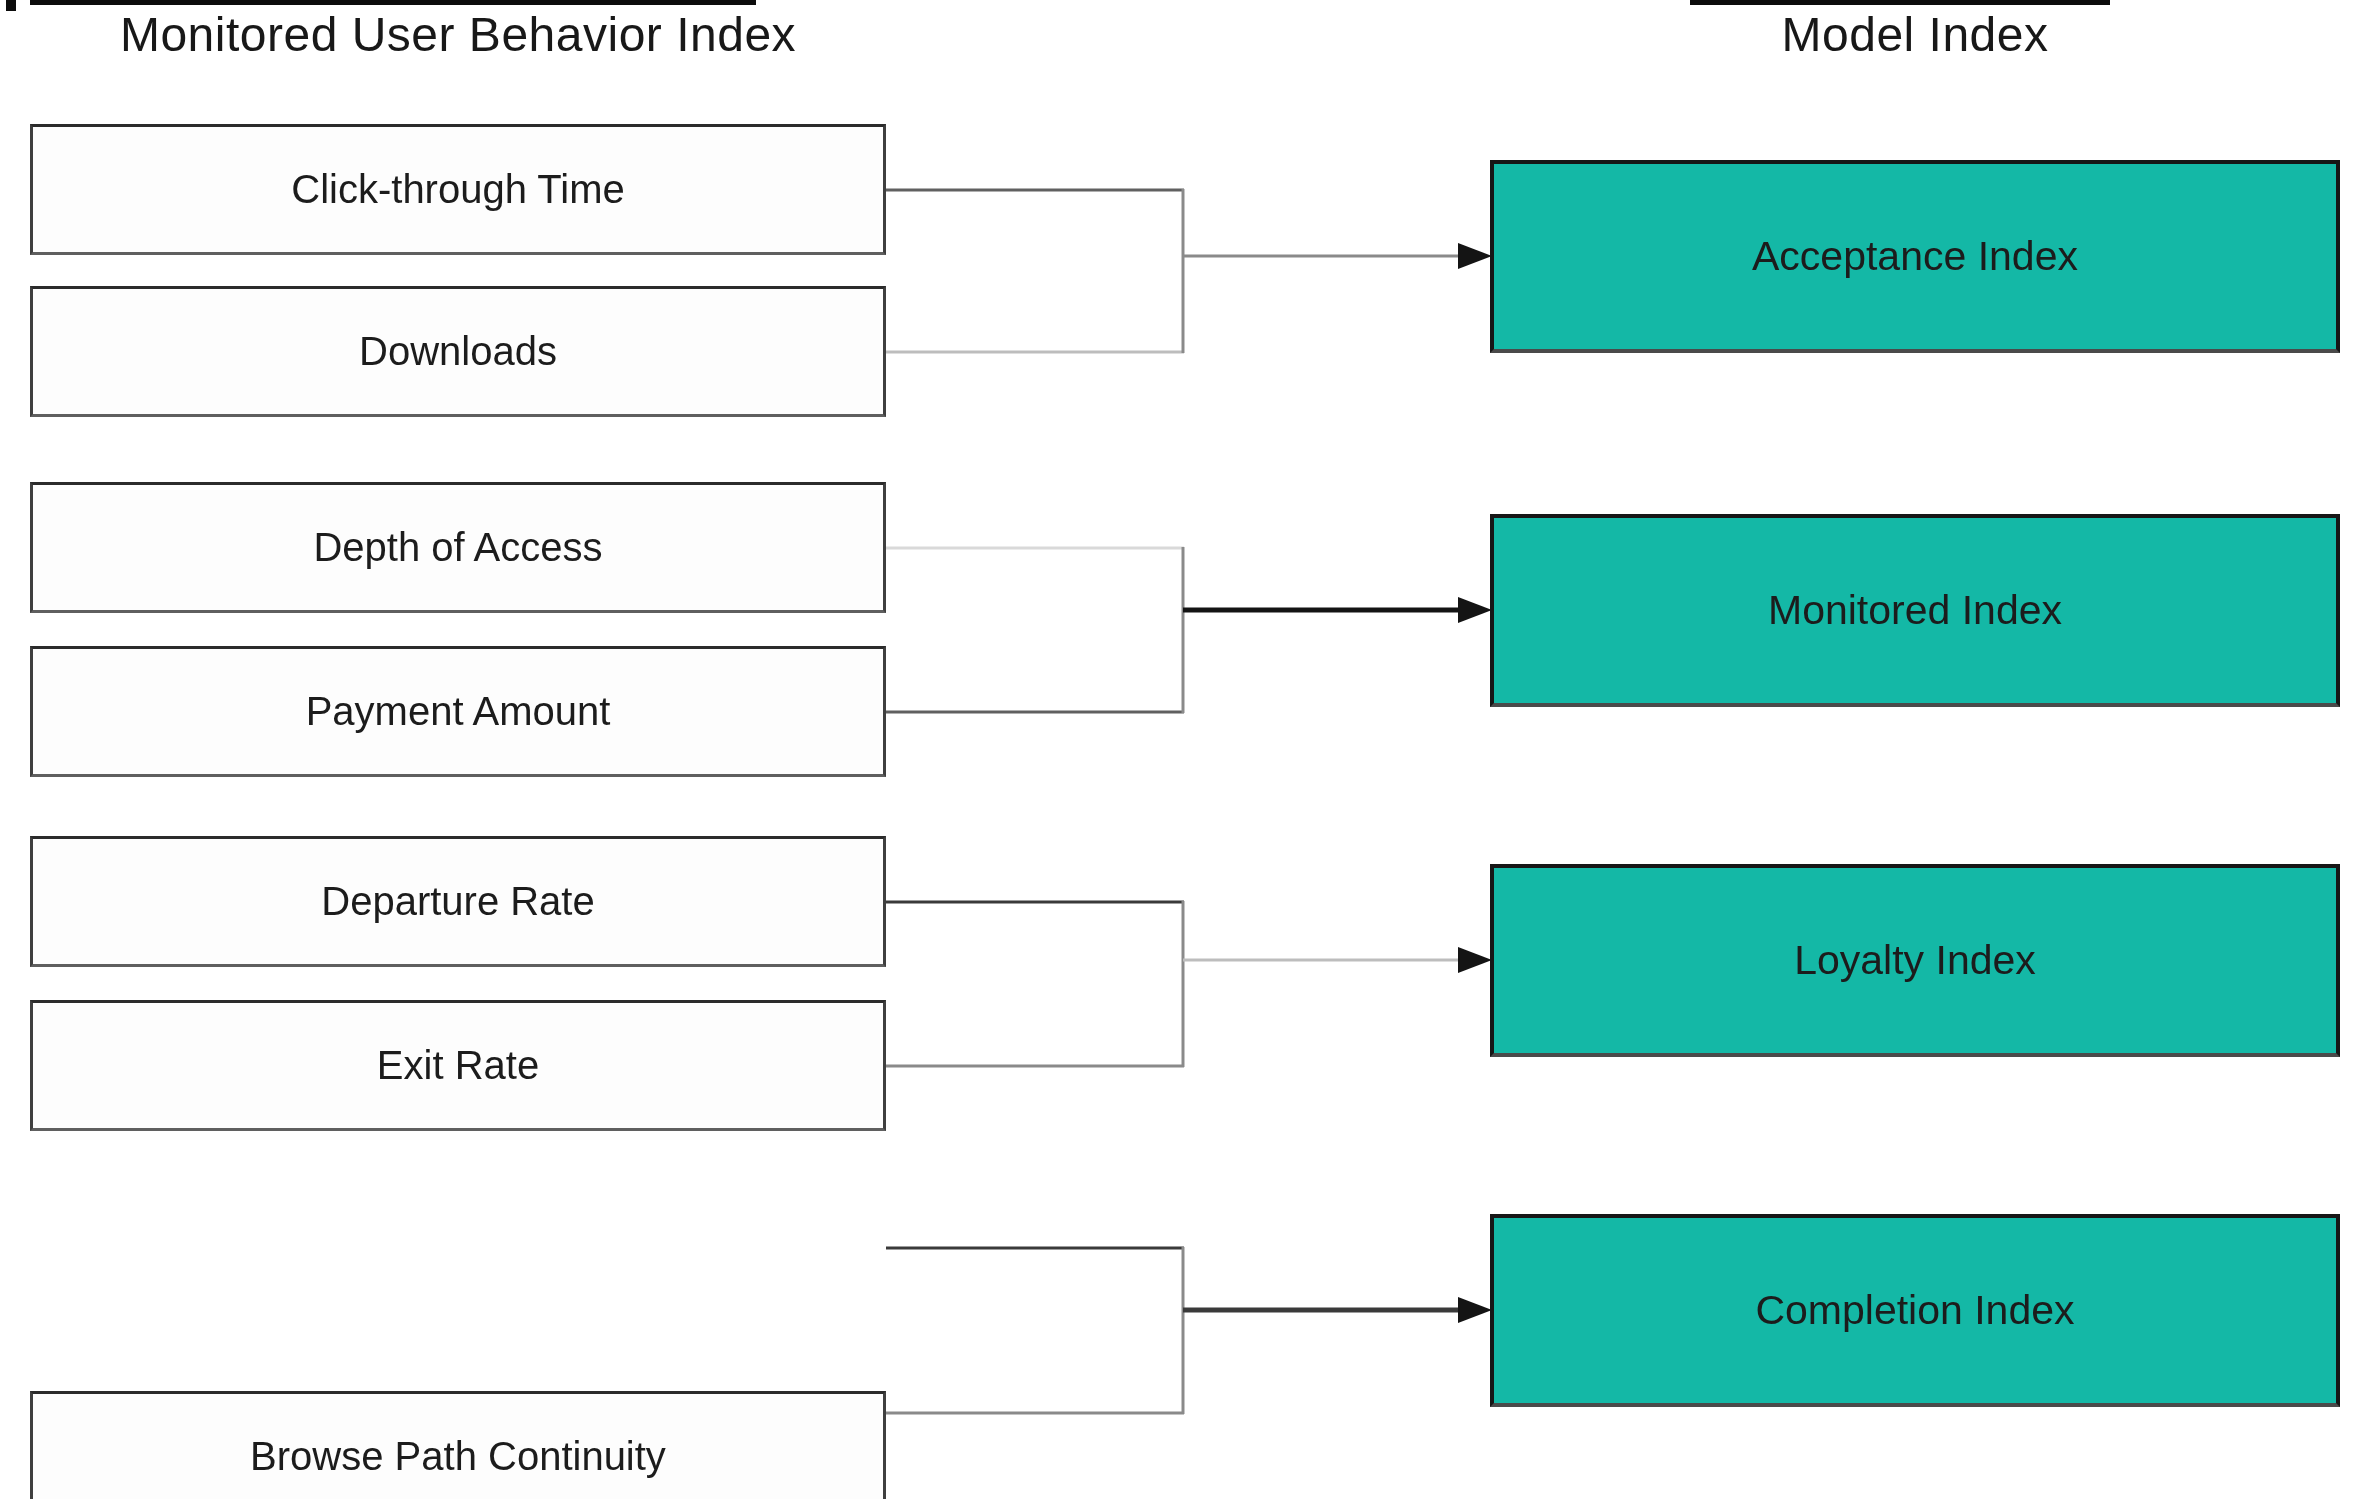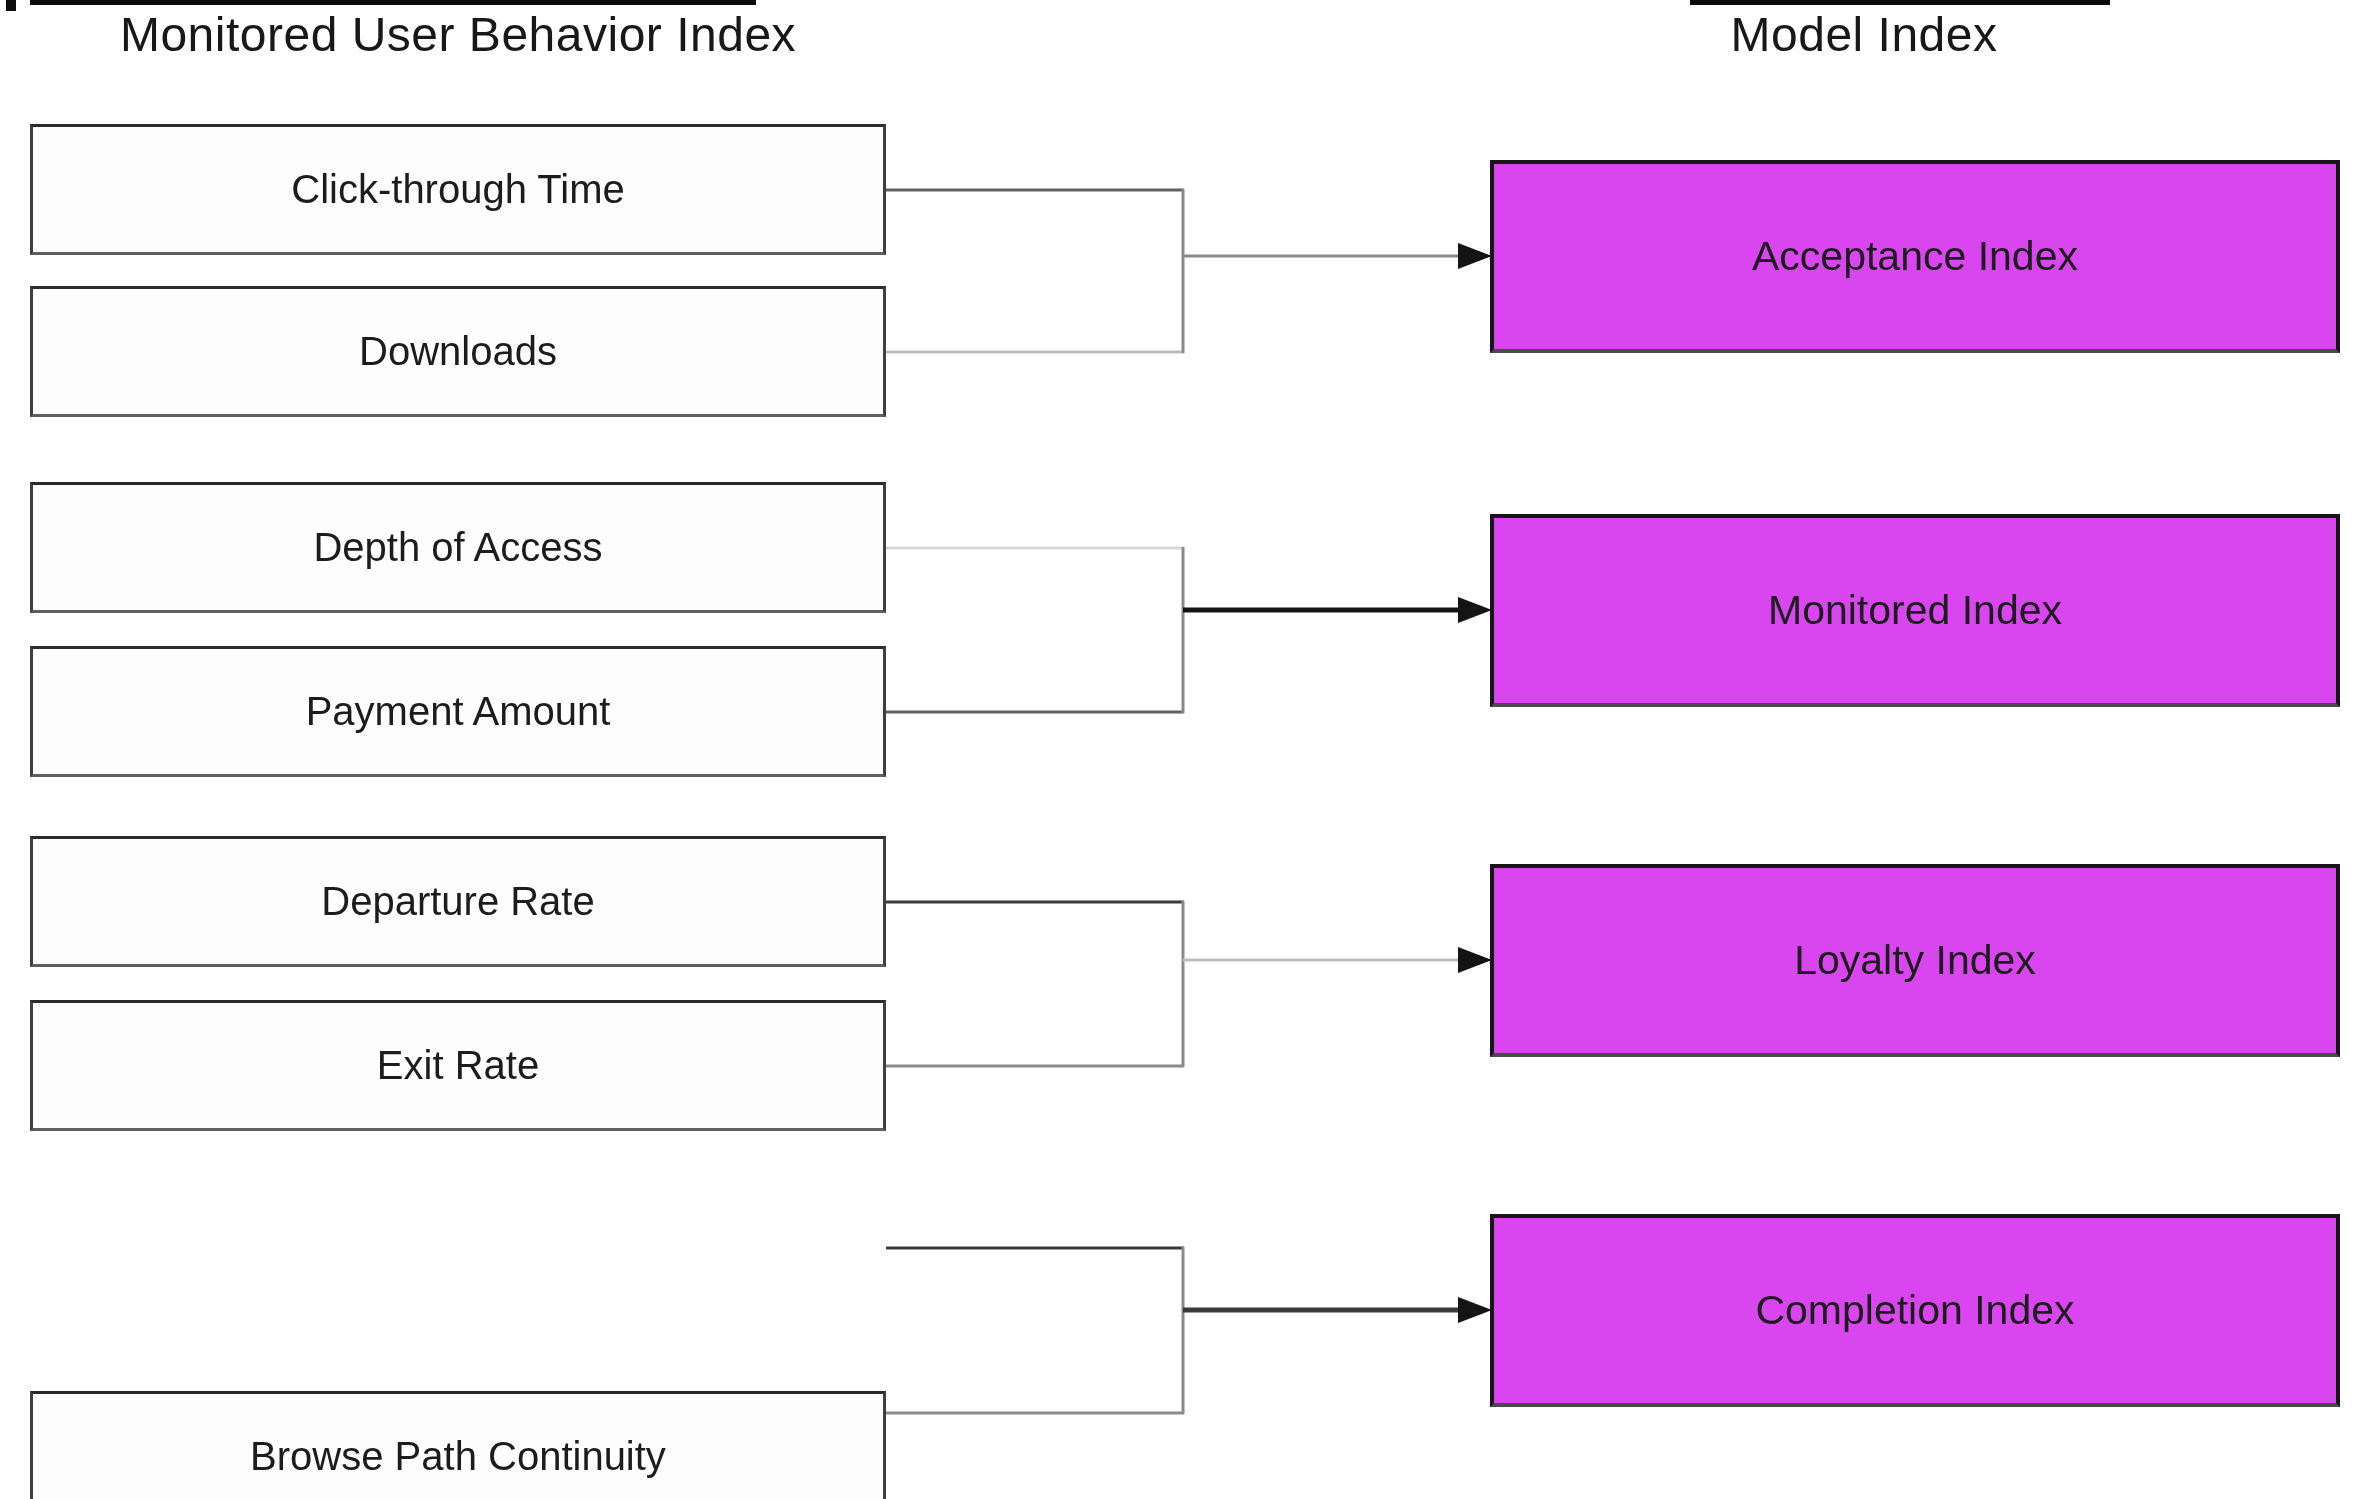--- a/index.html
+++ b/index.html
@@ -16,21 +16,21 @@
     position: absolute;
     top: 6px;
     font-size: 48px;
     line-height: 58px;
     color: #181818;
     text-align: center;
     letter-spacing: 0.5px;
     white-space: nowrap;
   }
   .col-title.left  { left: 30px;   width: 856px; }
-  .col-title.right { left: 1439px; width: 850px; text-align: center; }
+  .col-title.right { left: 1490px; width: 850px; text-align: center; }
 
   .bbox {
     position: absolute;
     left: 30px;
     width: 856px;
     height: 131px;
     box-sizing: border-box;
     background: #fdfdfd;
     border: 3px solid #3f3f3f;
     border-top-color: #2b2b2b;
@@ -40,21 +40,21 @@
     justify-content: center;
     font-size: 40px;
     color: #1c1c1c;
   }
   .mbox {
     position: absolute;
     left: 1490px;
     width: 850px;
     height: 193px;
     box-sizing: border-box;
-    background: #d946ef;
+    background: #14b8a6;
     border: 4px solid #161616;
     border-bottom-color: #4a4a4a;
     display: flex;
     align-items: center;
     justify-content: center;
     font-size: 41px;
     color: #1c1c1c;
   }
   .connector-layer {
     position: absolute;

